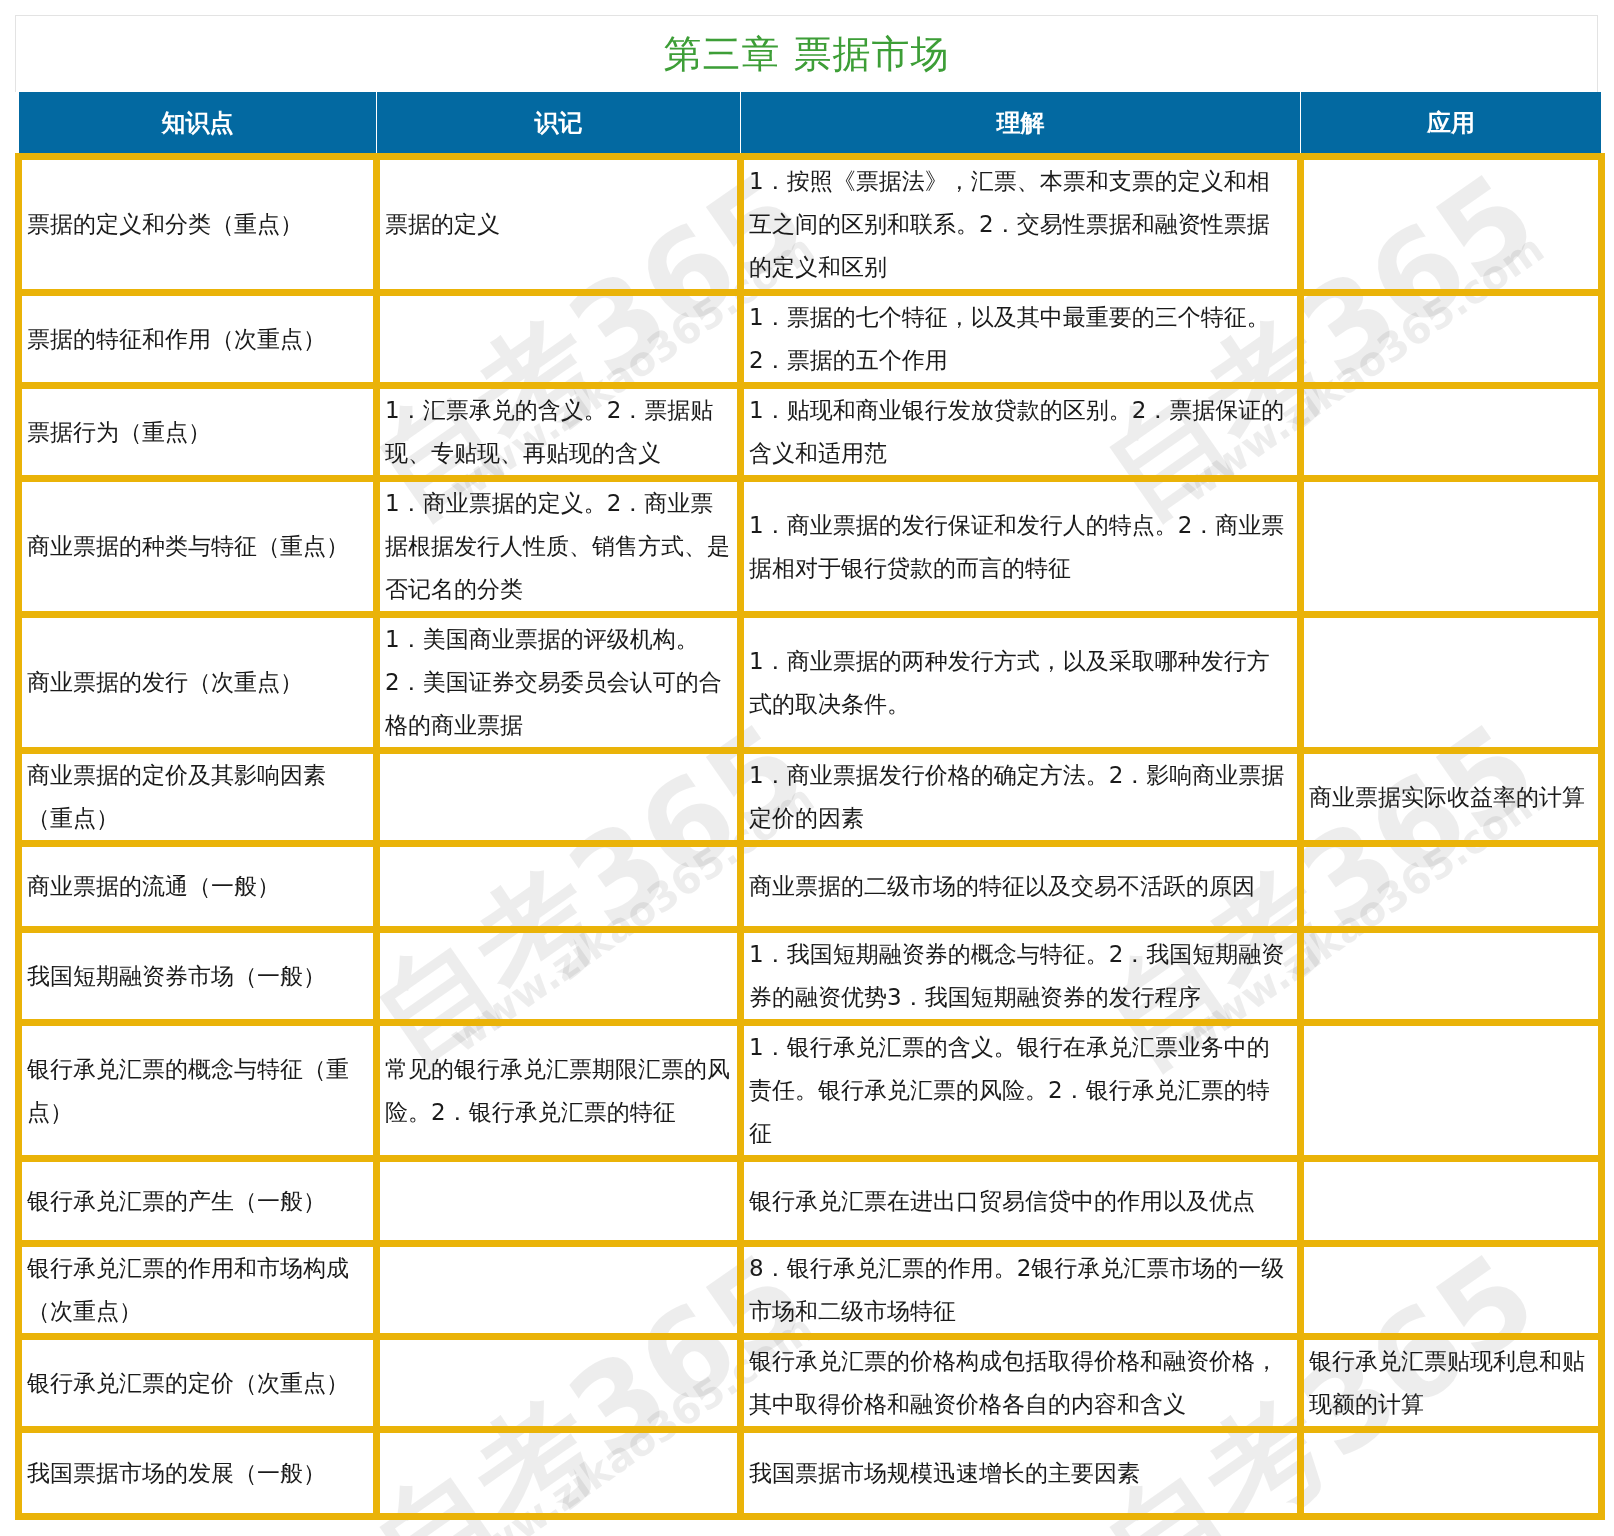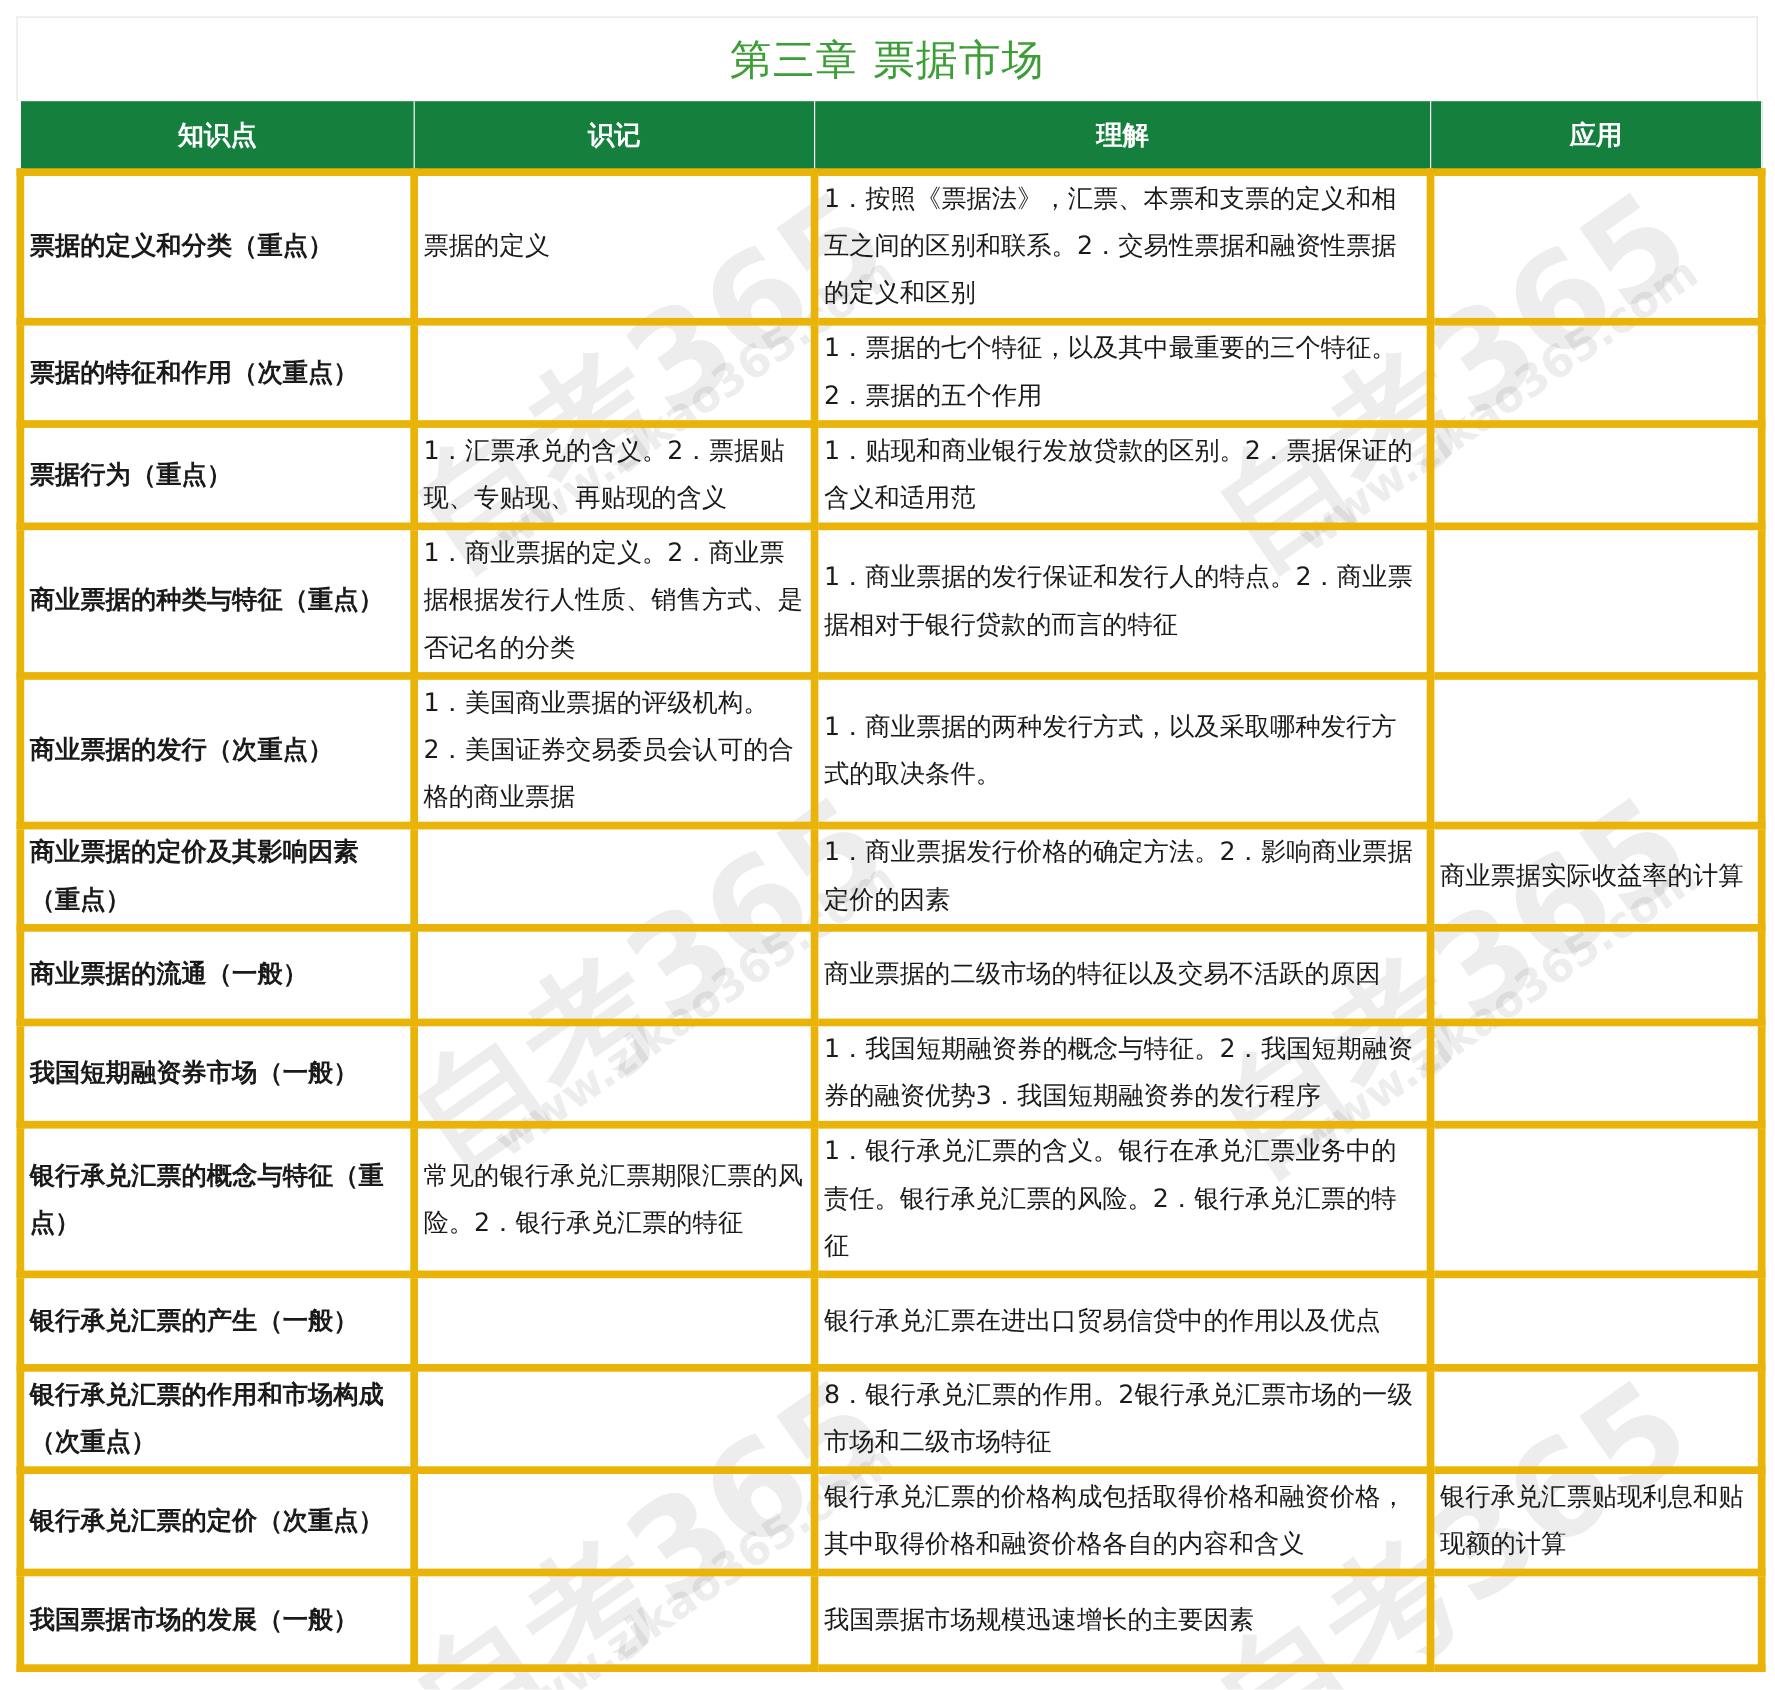--- a/index.html
+++ b/index.html
@@ -4,25 +4,25 @@
 <style>
   html, body { margin:0; padding:0; background:#ffffff; }
   body { width:1614px; height:1536px; position:relative; overflow:hidden;
          font-family:"DejaVu Sans","Liberation Sans",sans-serif; color:#1a1a1a; }
   .sheet { position:absolute; left:15px; top:15px; width:1583px; }
   .title-box { height:76px; border:1px solid #e3e3e3; border-bottom:none;
                display:flex; align-items:center; justify-content:center; background:#fff; }
   .title { color:#3d9e37; font-size:38px; font-weight:normal; letter-spacing:1px; }
   table { border-collapse:collapse; width:1583px; table-layout:fixed; position:relative; z-index:1; }
   col.c1 { width:358px; } col.c2 { width:364px; } col.c3 { width:560px; } col.c4 { width:301px; }
-  th { background:#15803d; color:#ffffff; font-size:24px; font-weight:bold; height:61px;
+  th { background:#0369a1; color:#ffffff; font-size:24px; font-weight:bold; height:61px;
        border-left:1px solid #ffffff; border-right:1px solid #ffffff; border-bottom:3px solid #000; padding:0; }
   td { border:7px solid #eab308; vertical-align:middle; padding:0 5px; font-size:23px; line-height:43px;
        background:transparent; word-break:break-all; }
-  td.topic { font-weight:bold; }
+  td.topic { font-weight:normal; }
   .watermark { position:absolute; z-index:0; color:rgba(0,0,0,0.07); font-weight:bold;
                transform:rotate(-35deg); pointer-events:none; white-space:nowrap; }
   .wm-big { font-size:120px; }
   .wm-url { font-size:40px; }
 </style>
 </head>
 <body>
 
 <div class="sheet">
   <div class="watermark wm-big" style="left:330px;top:250px;">自考365</div>

